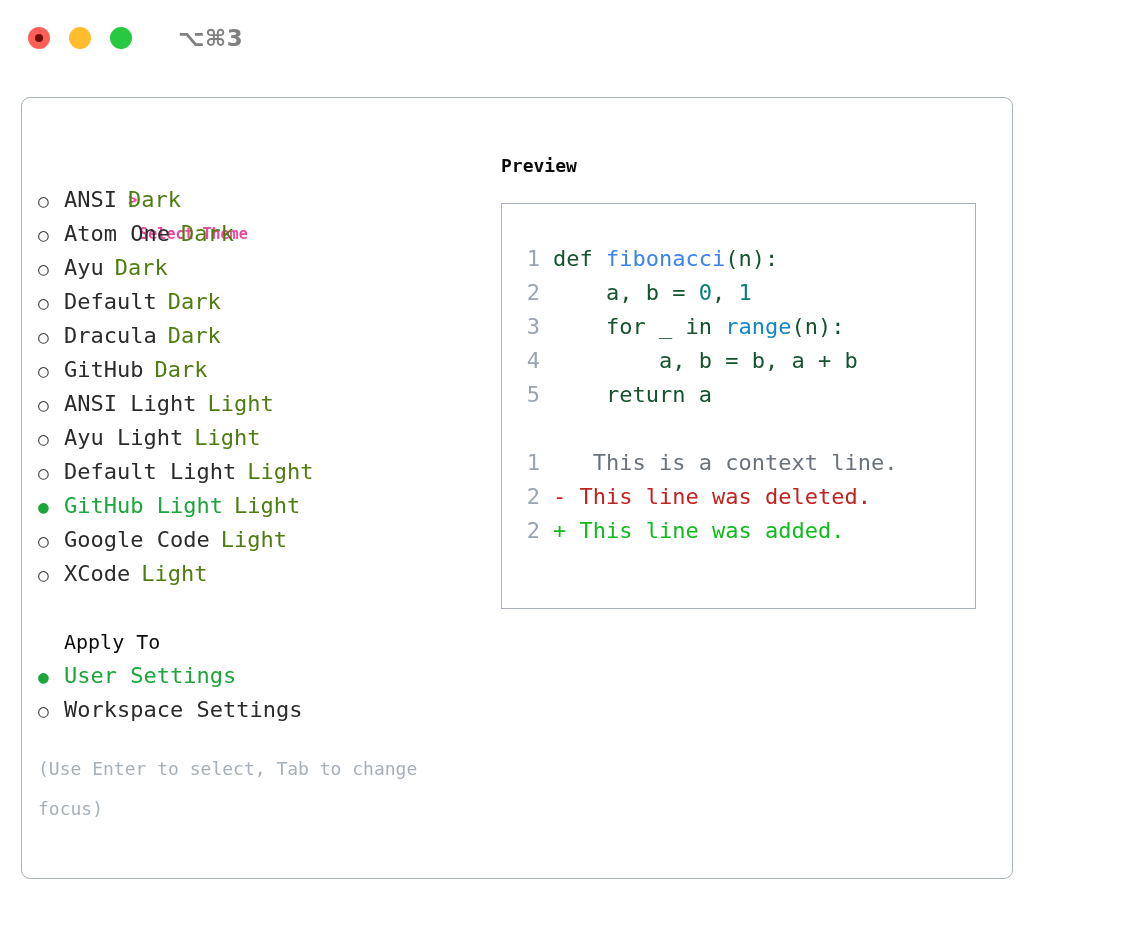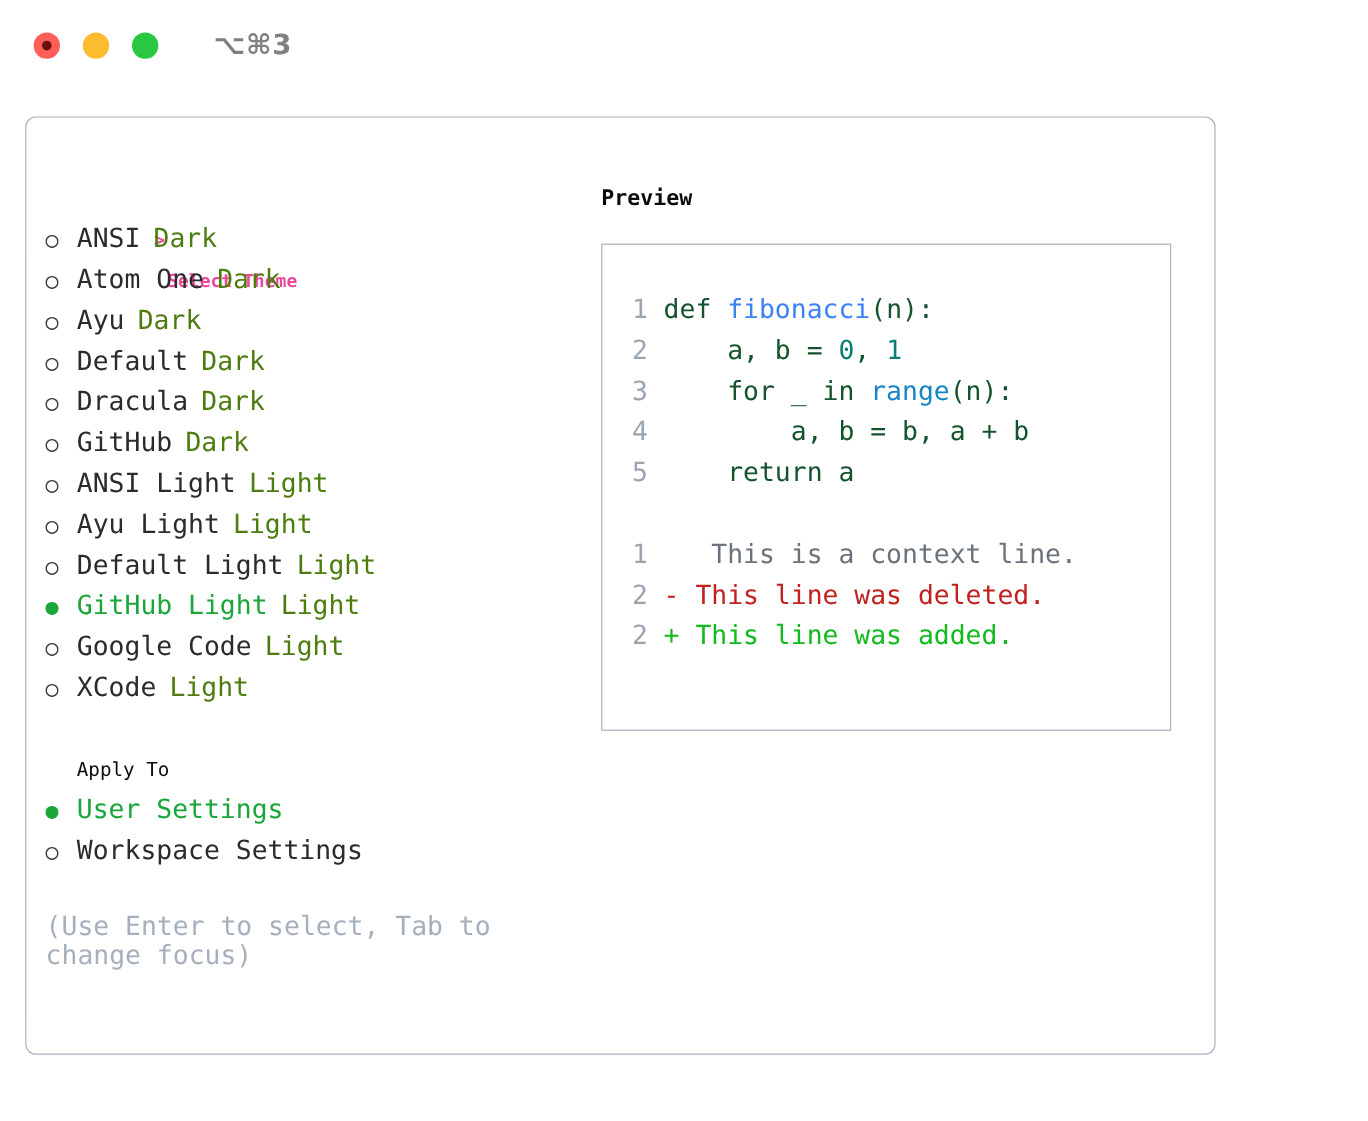--- a/index.html
+++ b/index.html
@@ -124,32 +124,32 @@
   .opt-label { color: #2b2b2b; }
   .opt-row.selected .opt-label { color: #1aa63a; }
   .opt-tag {
     color: #4d7c0f;
     padding-left: 11px;
   }
 
   .section-gap { height: 34px; }
 
   .section-title {
-    font-size: 16px;
+    font-size: 20px;
     color: #0b0b0b;
     line-height: 34px;
     height: 34px;
     padding-left: 26px;
     white-space: pre;
   }
 
   .hint {
-    margin-top: 34px;
-    font-size: 22px;
-    line-height: 24px;
+    margin-top: 22px;
+    font-size: 18px;
+    line-height: 40px;
     color: #a6b0bd;
     width: 410px;
     white-space: pre-wrap;
   }
 
   
   .right-col {
     position: absolute;
     left: 479px;
     top: 51px;

